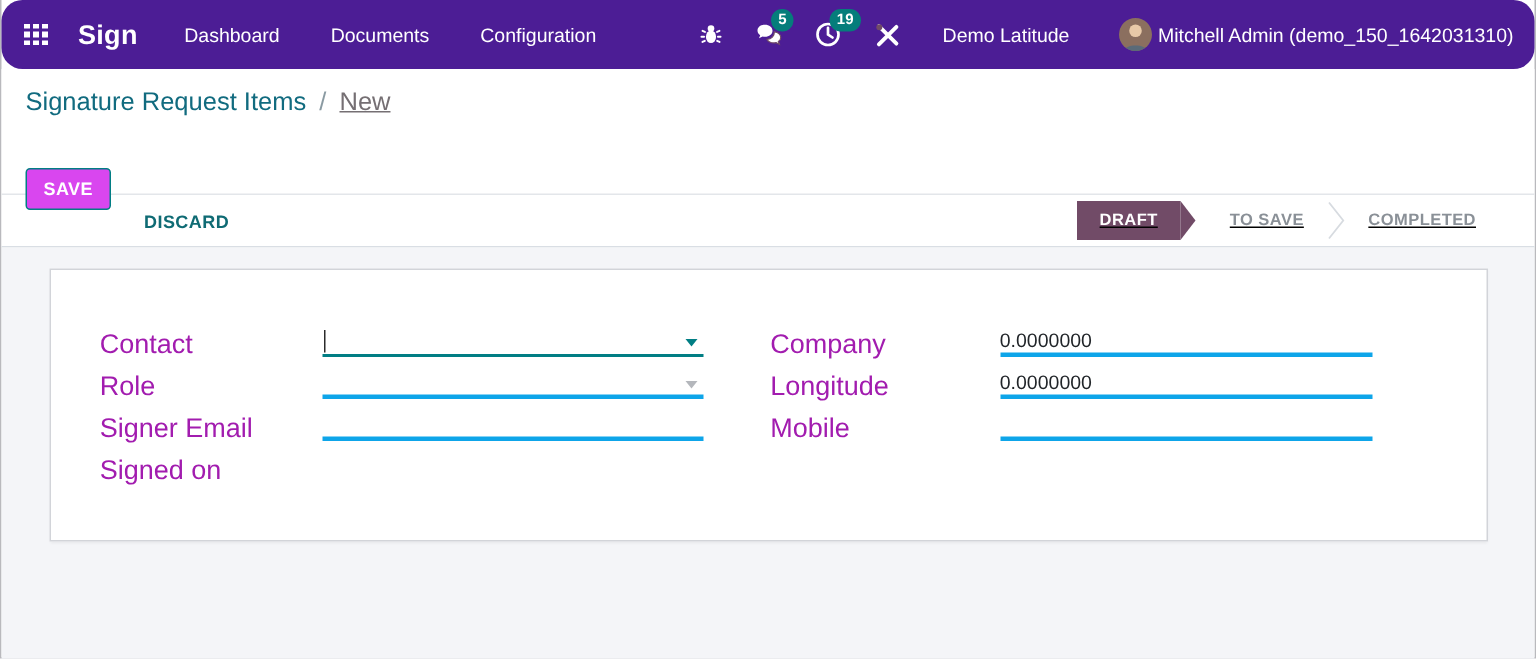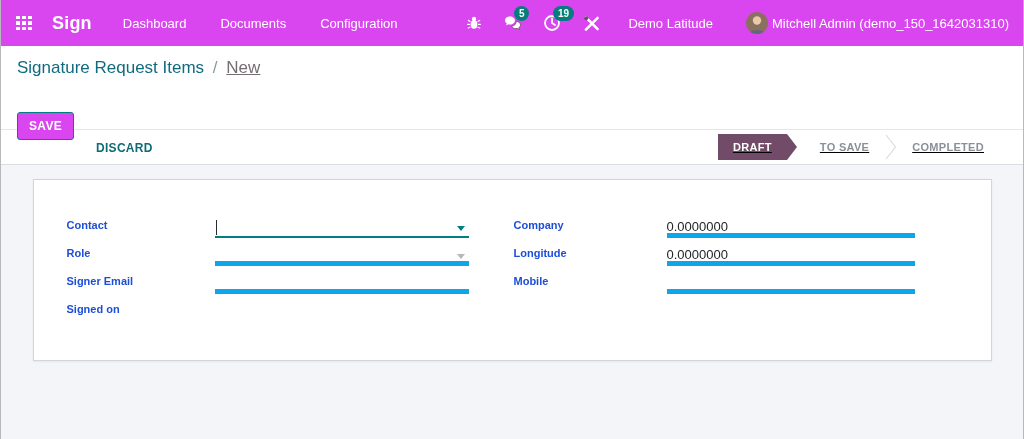--- a/index.html
+++ b/index.html
@@ -1,21 +1,21 @@
 <!DOCTYPE html>
 <html><head>
 <meta charset="utf-8">
 <style>
   * { margin:0; padding:0; box-sizing:border-box; }
   html,body { width:1024px; height:439px; overflow:hidden; }
   body { font-family:"Liberation Sans", sans-serif; background:#fff; position:relative; }
   .page { width:1024px; height:439px; border:1px solid #b9b9bd; border-top:none; }
 
   
-  .navbar { height:46px; background:#d946ef; display:flex; align-items:center; color:#fff; padding:0 14px 0 15px; }
+  .navbar { height:46px; background:#4c1d95; display:flex; align-items:center; color:#fff; padding:0 14px 0 15px;border-radius:14px; }
   .apps-grid { display:grid; grid-template-columns:repeat(3,4px); grid-auto-rows:3.5px; gap:2px; cursor:pointer; }
   .apps-grid i { background:#fff; display:block; }
   .app-name { font-size:18px; font-weight:700; margin-left:20px; letter-spacing:.2px; }
   .nav-menu { display:flex; margin-left:31px; gap:34px; font-size:13px; }
   .nav-menu .mi { cursor:pointer; padding:4px 0; }
   .nav-right { margin-left:auto; display:flex; align-items:center; gap:19px; }
   .nav-ico { position:relative; width:20px; height:20px; display:flex; align-items:center; justify-content:center; cursor:pointer; }
   .nav-ico svg { display:block; }
   .badge { position:absolute; top:-7px; left:11px; background:#057d7b; color:#fff; font-size:10px; font-weight:700; line-height:1; padding:2.5px 4.5px; border-radius:9px; min-width:14px; text-align:center; }
   .company { font-size:13px; margin-left:8px; cursor:pointer; }
@@ -42,23 +42,23 @@
   .stage.inactive { color:#8a9097; padding:0 13px; }
   .chevron { display:block; margin:0 2px; }
 
   
   .content { background:#f4f5f8; height:274px; padding-top:14px; }
   .sheet { width:959px; height:182px; margin:0 auto; background:#fff; border:1px solid #d2d4d9; box-shadow:0 1px 2px rgba(0,0,0,.06); }
   .sheet-body { display:flex; padding:38px 0 0 33px; }
   .fgroup { display:grid; grid-auto-rows:28px; align-content:start; }
   .fgroup.left { grid-template-columns:148px 254px; }
   .fgroup.right { grid-template-columns:153px 248px; margin-left:45px; }
-  .flabel { font-size:11px; font-weight:700; color:#1d4ed8; padding-top:1px; }
+  .flabel { font-size:18px; font-weight:400; color:#a21caf; padding-top:1px; }
   .fvalue { position:relative; height:20px; font-size:13px; color:#212529; line-height:18px; }
-  .fvalue.underline { border-bottom:5px solid #0ea5e9; }
+  .fvalue.underline { border-bottom:3px solid #0ea5e9; }
   .fvalue.focused { border-bottom:2px solid #017e84; }
   .caret { position:absolute; right:4px; top:8px; width:0; height:0; border-left:4px solid transparent; border-right:4px solid transparent; border-top:5px solid #017e84; }
   .caret.gray { border-top-color:#b4b7bc; }
   .text-cursor { position:absolute; left:1px; top:2px; width:1px; height:15px; background:#2b2b2b; }
 </style>
 </head>
 <body>
 
 <div class="page">
 

